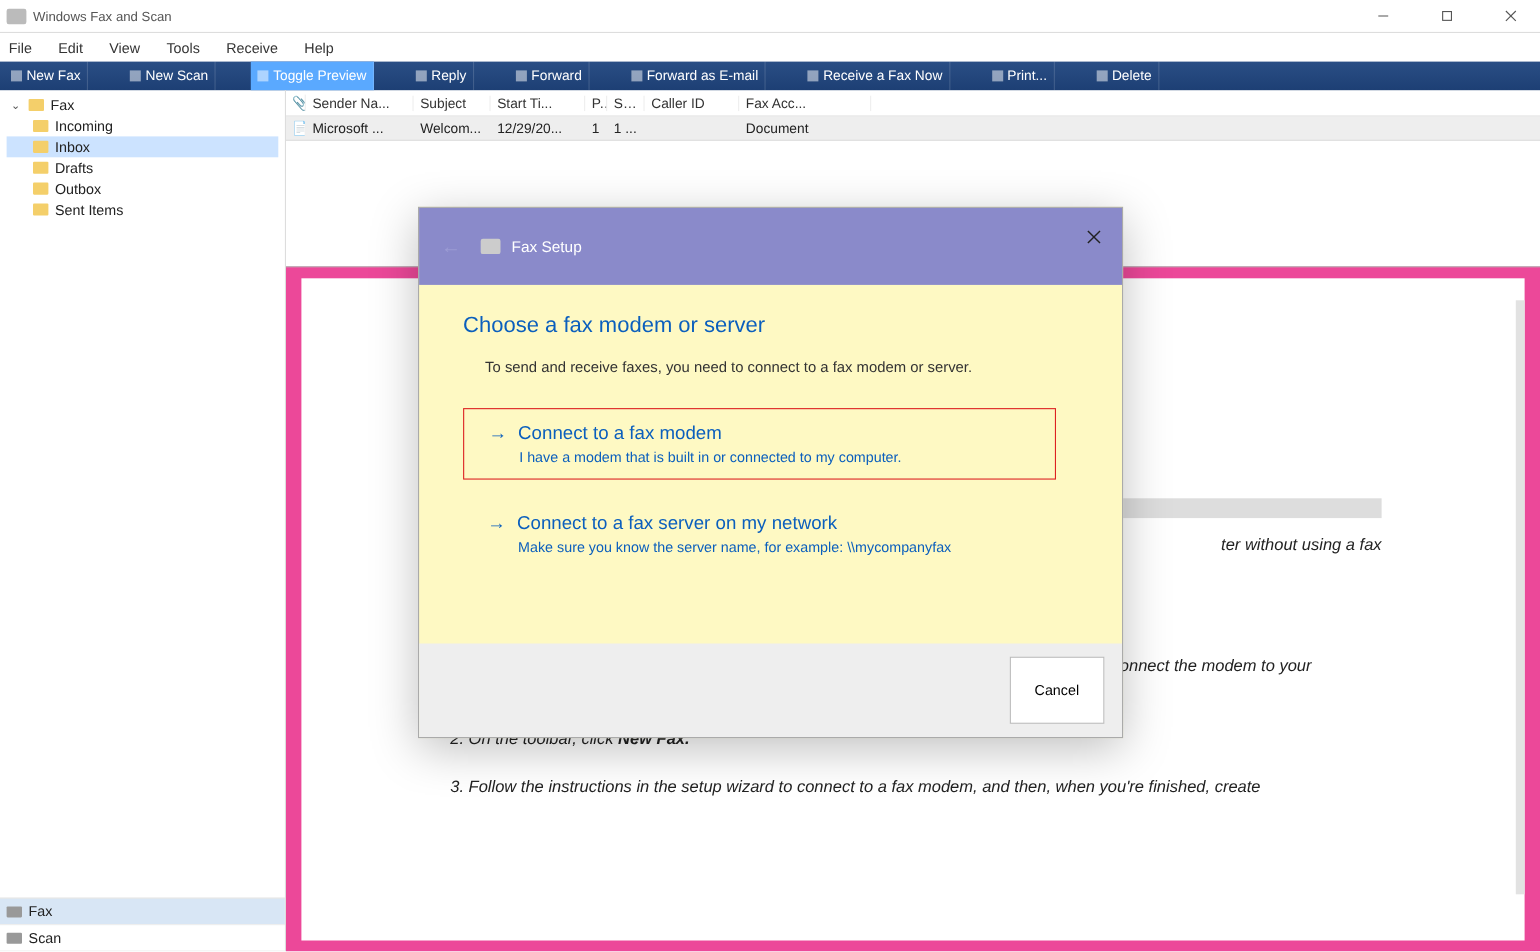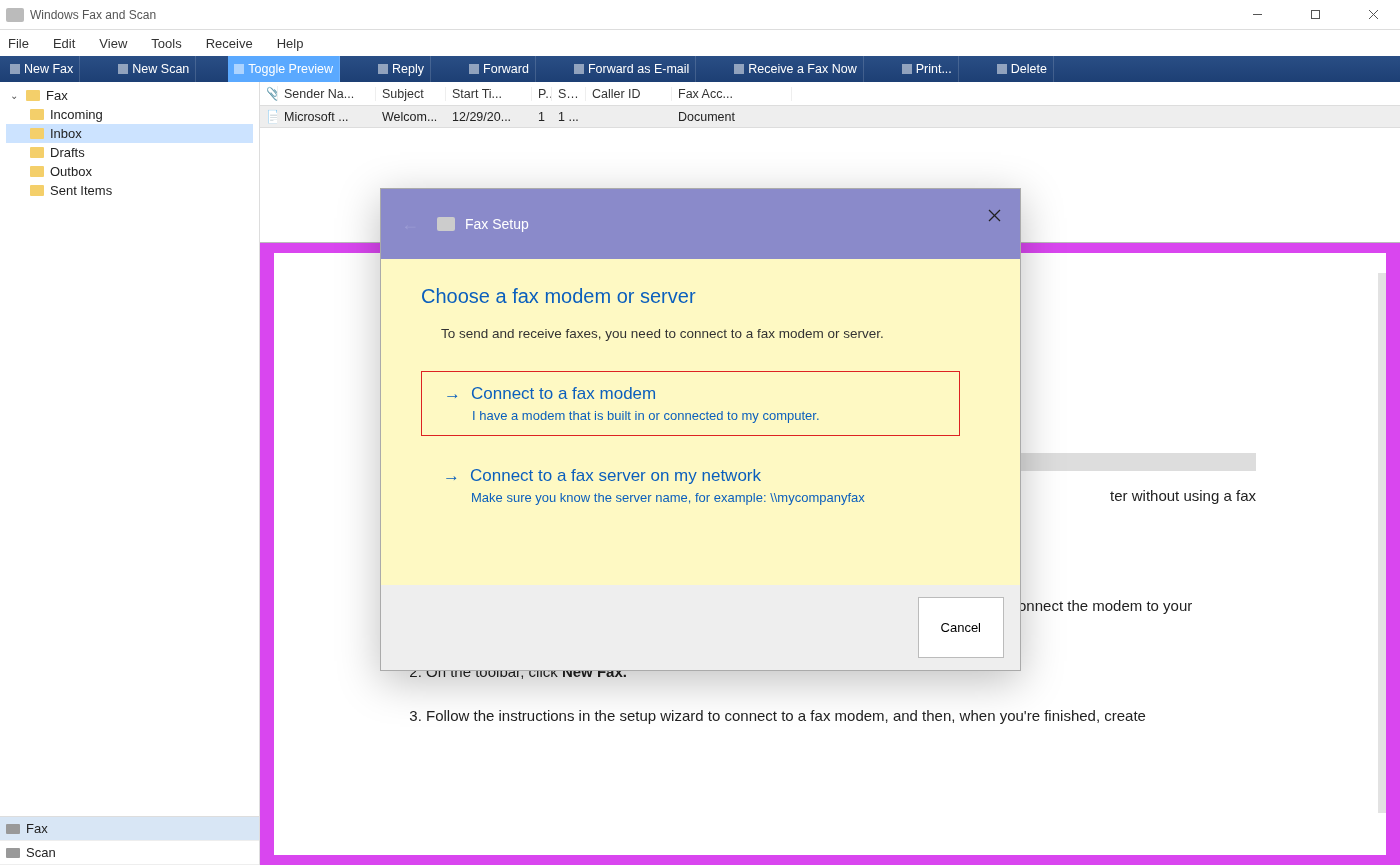--- a/index.html
+++ b/index.html
@@ -49,21 +49,21 @@
 .c-subject { width: 70px; }
 .c-start { width: 86px; }
 .c-p { width: 20px; }
 .c-size { width: 34px; }
 .c-caller { width: 86px; }
 .c-acct { width: 120px; }
 .datarow { display: flex; align-items: center; height: 22px; background: #eeeeee; border-bottom: 1px solid #ddd; font-size: 12.5px; }
 .listarea { height: 160px; }
 
 
-.preview-wrap { flex: 1; border-top: 1px solid #bbb; background: #d946ef; padding: 10px 14px; display: flex; }
+.preview-wrap { flex: 1; border-top: 1px solid #bbb; background: #ec4899; padding: 10px 14px; display: flex; font-style: italic; }
 .page { background: #fff; flex: 1; padding: 110px 130px 30px 130px; font-size: 15px; color: #222; position: relative; overflow: hidden; }
 .page h1 { font-size: 54px; font-weight: 400; margin-bottom: 28px; }
 .page .rule { height: 18px; background: #ddd; margin-bottom: 14px; }
 .page p { margin-bottom: 18px; line-height: 1.45; }
 .page ol { padding-left: 22px; }
 .page li { margin-bottom: 22px; line-height: 1.5; }
 .page .sub { margin-top: 8px; padding-left: 0; }
 .page b { font-weight: 600; }
 .page-scroll { position: absolute; right: -6px; top: 20px; width: 14px; height: 540px; background: #e2e2e2; }
 

